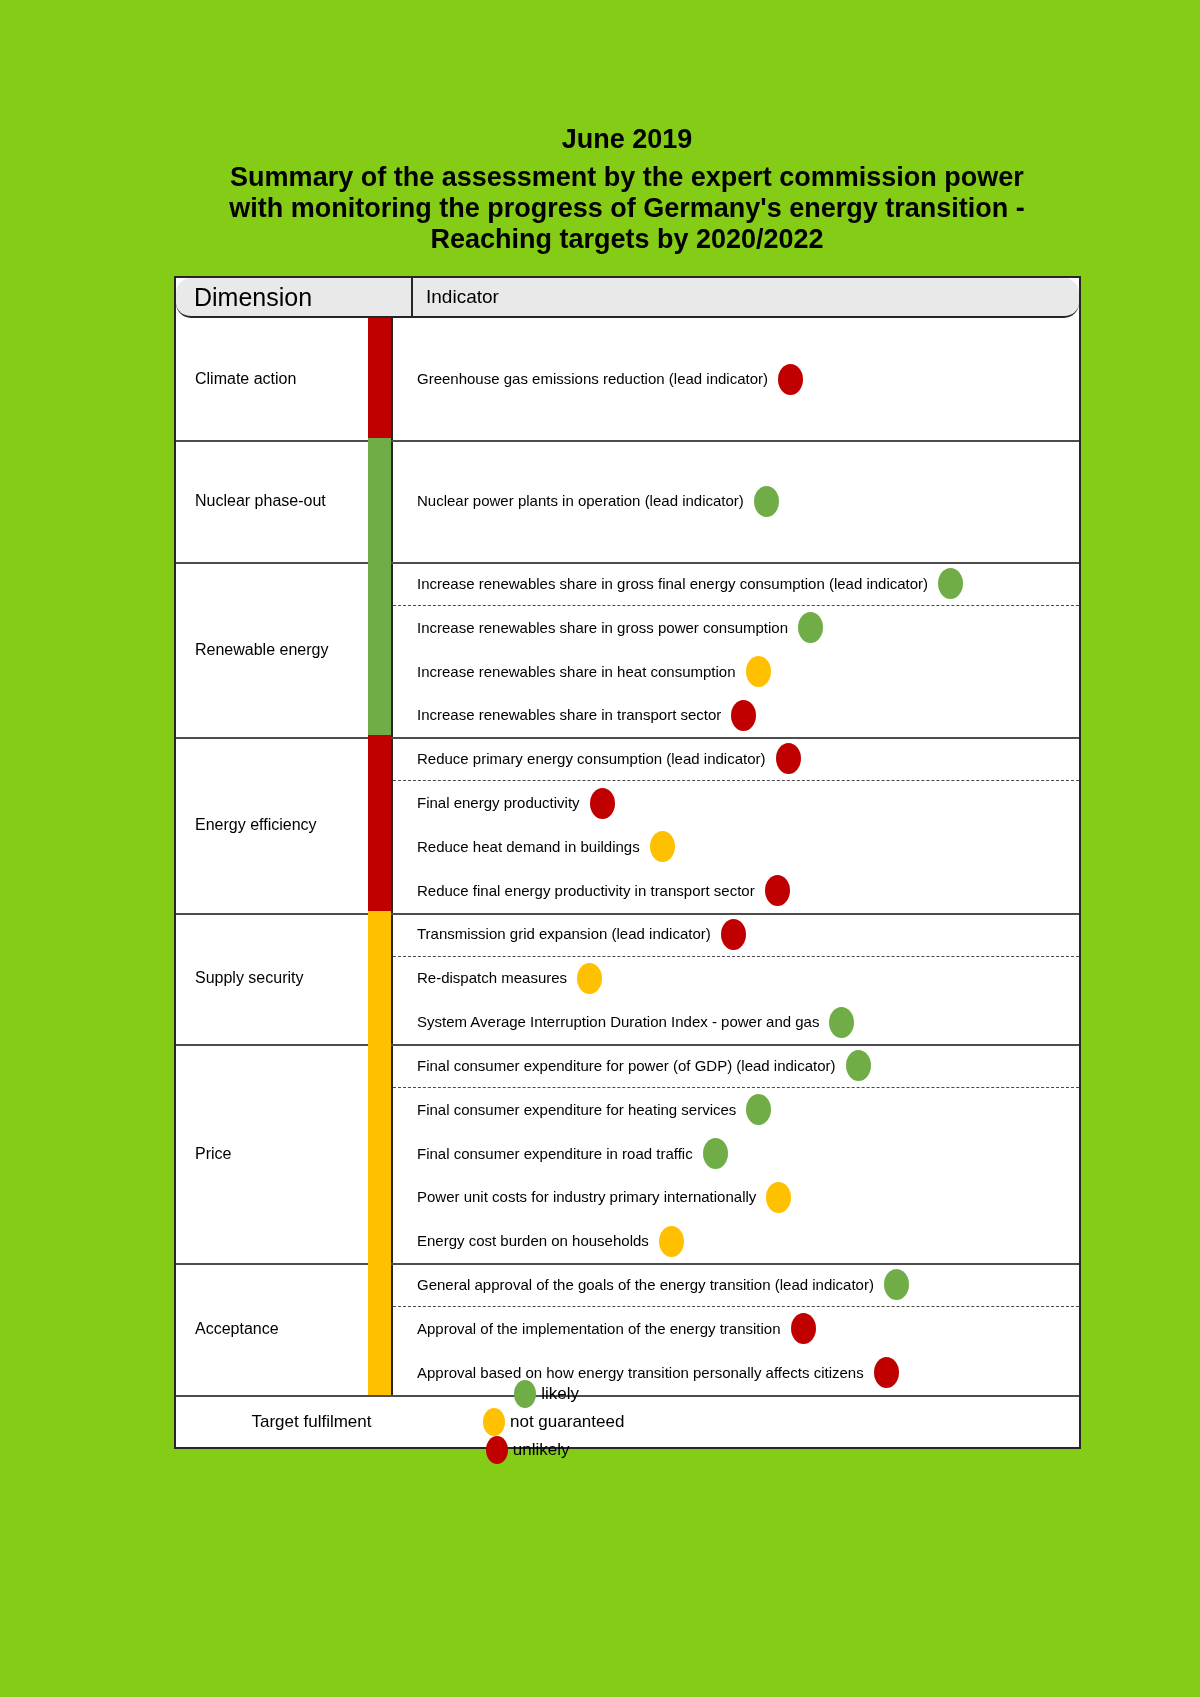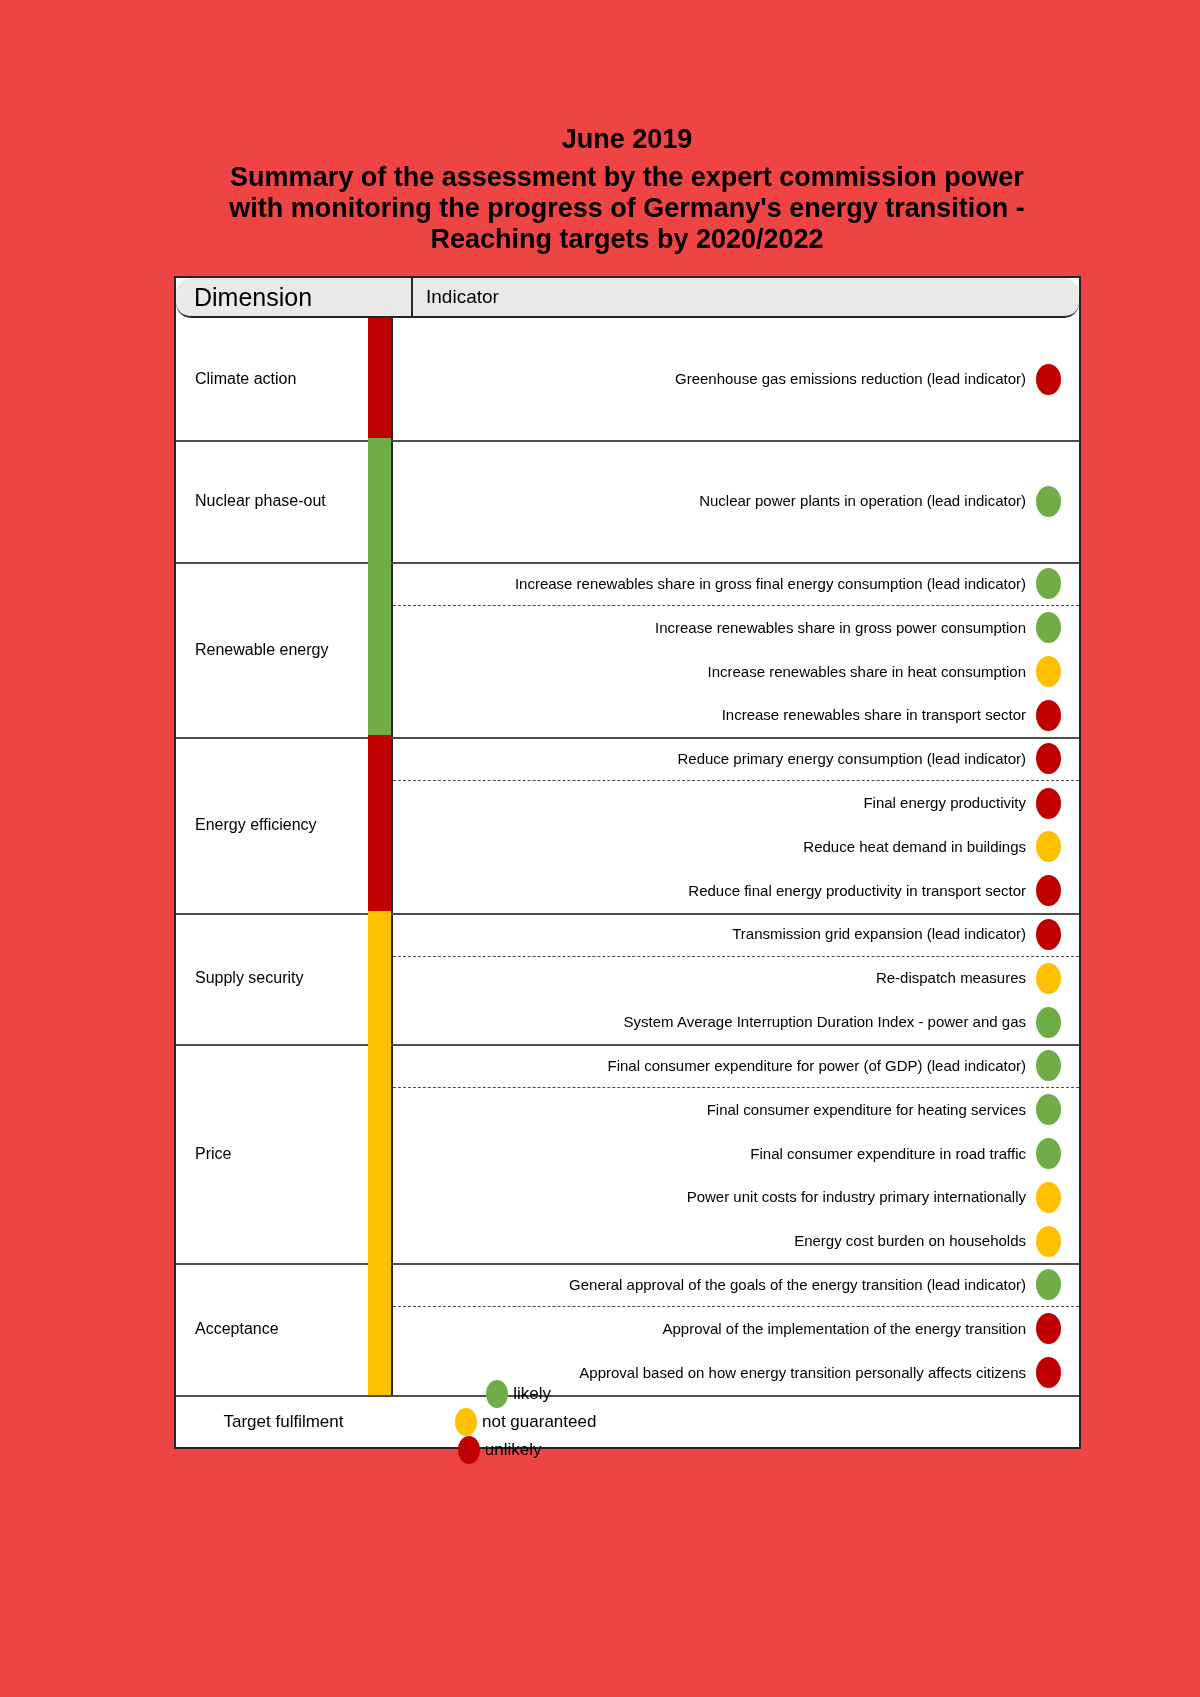--- a/index.html
+++ b/index.html
@@ -1,16 +1,16 @@
 <!DOCTYPE html>
 <html><head>
 <meta charset="utf-8">
 <style>
   html,body{margin:0;padding:0;background:#ffffff;}
-  .page{position:relative;width:1200px;height:1697px;background:#ef4444;
+  .page{position:relative;width:1200px;height:1697px;background:#84cc16;
         font-family:"Liberation Sans",sans-serif;color:#000;overflow:hidden;}
 
   
   .title-block{position:absolute;top:124px;left:147px;width:960px;text-align:center;font-weight:bold;}
   .title-date{font-size:27px;margin-bottom:7px;}
   .title-main div{font-size:27px;line-height:31px;}
 
   
   .assessment-table{position:absolute;top:276px;left:174px;width:907px;
         border:2px solid #262626;box-sizing:border-box;background:#fff;}
@@ -20,31 +20,31 @@
          font-size:19px;box-sizing:border-box;margin-left:20px;}
 
   .section{display:flex;position:relative;box-sizing:border-box;}
   .section:not(:first-child)::before{content:"";position:absolute;top:0;left:0;right:0;height:2px;
          background:#4d4d4d;z-index:1;}
   .dim-cell{width:192px;display:flex;align-items:center;padding-left:19px;font-size:16px;box-sizing:border-box;}
   .bar{position:absolute;left:192px;width:23px;top:-2px;bottom:0;z-index:2;}
   .section:first-child .bar{top:0;}
   .bar-space{width:23px;flex:0 0 23px;}
   .ind-col{flex:1;display:flex;flex-direction:column;border-left:2px solid #262626;box-sizing:border-box;}
-  .ind-row{display:flex;align-items:center;justify-content:flex-end;
+  .ind-row{display:flex;align-items:center;justify-content:flex-start;
            padding-left:24px;padding-right:18px;box-sizing:border-box;}
   .ind-row.lead{height:44px;flex:0 0 44px;border-bottom:1px dashed #4a4a4a;}
   .ind-row.only{flex:1;}
   .rest{flex:1;display:flex;flex-direction:column;}
   .rest .ind-row{flex:1;}
   .ind-label{font-size:15px;line-height:18px;padding-right:10px;}
   .dot{width:25px;height:31px;border-radius:50%;flex:0 0 25px;}
 
   
-  .legend-row{display:flex;align-items:center;height:50px;border-top:2px solid #4d4d4d;}
+  .legend-row{display:flex;align-items:center;height:50px;border-top:2px solid #4d4d4d;padding-left:28px;}
   .legend-label{width:215px;flex:0 0 215px;text-align:center;font-size:17px;}
   .legend-items{display:flex;align-items:center;flex-direction:column;}
   .legend-item{display:flex;align-items:center;}
   .legend-item .ldot{width:22px;height:28px;border-radius:50%;margin-right:5px;flex:0 0 22px;}
   .legend-item .ltext{font-size:17px;}
   .legend-item.li-0{margin-left:50px;}
   .legend-item.li-1{margin-left:64px;}
   .legend-item.li-2{margin-left:12px;}
 </style>
 </head>

